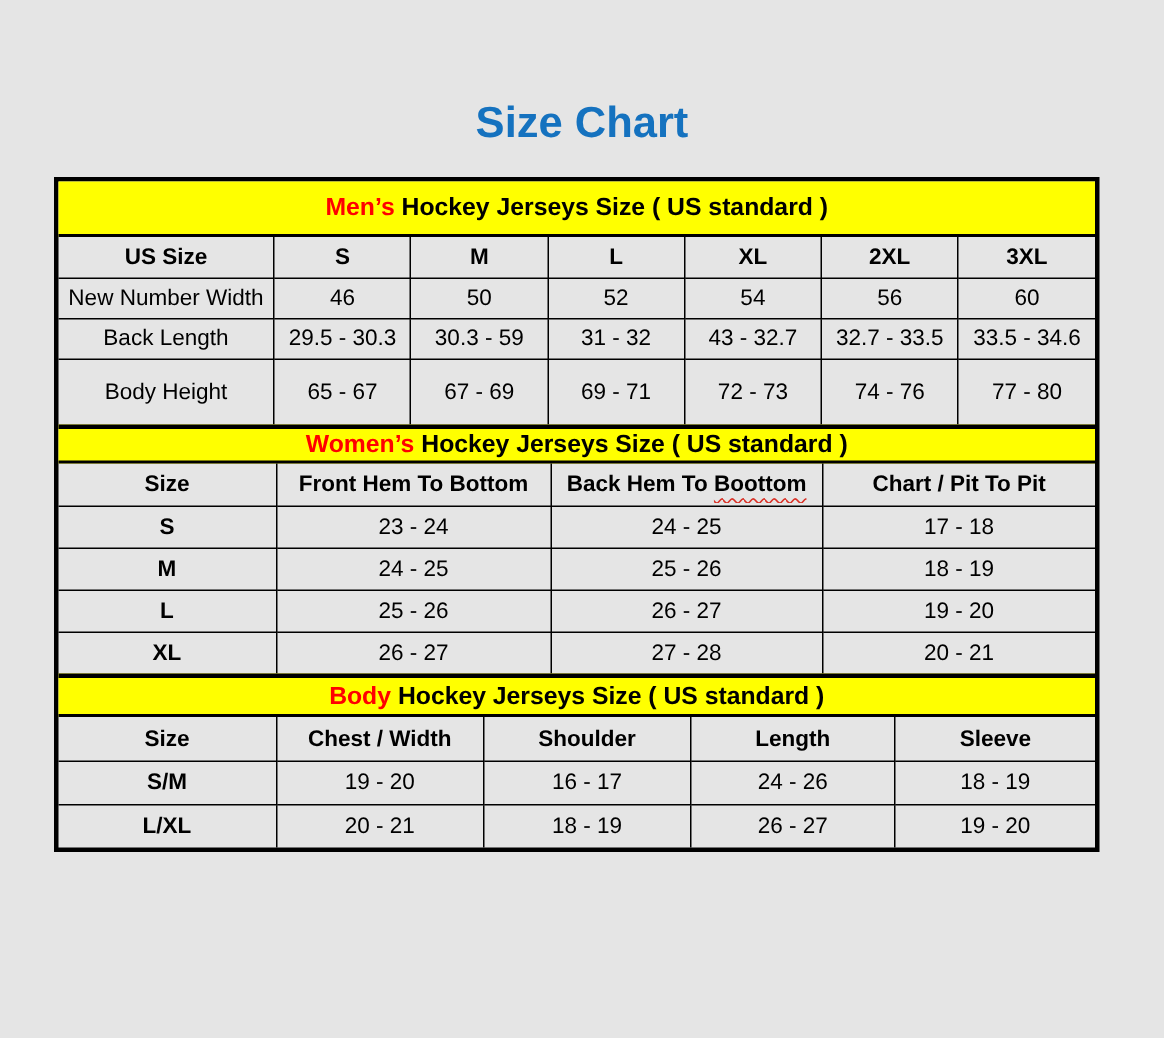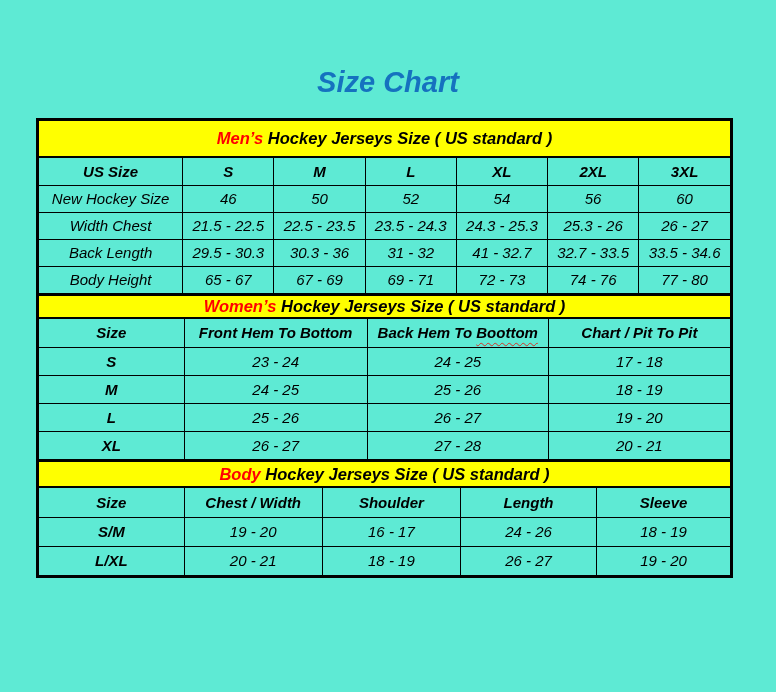--- a/index.html
+++ b/index.html
@@ -1,24 +1,23 @@
 <!DOCTYPE html>
 <html><head>
 <meta charset="utf-8">
 <style>
   * { box-sizing: border-box; }
   html, body { margin: 0; padding: 0; background: #ffffff; }
   .page {
     position: relative;
     width: 776px;
     height: 692px;
-    background: #5eead4;
+    background: #e5e5e5;
     font-family: "Liberation Sans", sans-serif;
     overflow: hidden;
-    font-style: italic;
   }
   .title {
     margin: 0;
     padding-top: 66px;
     text-align: center;
     font-size: 29px;
     font-weight: bold;
     color: #1572BF;
     letter-spacing: 0px;
   }
@@ -92,53 +91,44 @@
               <th style="height:27px">S</th>
               <th style="height:27px">M</th>
               <th style="height:27px">L</th>
               <th style="height:27px">XL</th>
               <th style="height:27px">2XL</th>
               <th style="height:27px">3XL</th>
             </tr>
           </thead>
           <tbody>
             <tr>
-              <td class="row-label" style="height:27px">New Hockey Size</td>
+              <td class="row-label" style="height:27px">New Number Width</td>
               <td style="height:27px">46</td>
               <td style="height:27px">50</td>
               <td style="height:27px">52</td>
               <td style="height:27px">54</td>
               <td style="height:27px">56</td>
               <td style="height:27px">60</td>
             </tr>
             <tr>
-              <td class="row-label" style="height:27px">Width Chest</td>
-              <td style="height:27px">21.5 - 22.5</td>
-              <td style="height:27px">22.5 - 23.5</td>
-              <td style="height:27px">23.5 - 24.3</td>
-              <td style="height:27px">24.3 - 25.3</td>
-              <td style="height:27px">25.3 - 26</td>
-              <td style="height:27px">26 - 27</td>
-            </tr>
-            <tr>
               <td class="row-label" style="height:27px">Back Length</td>
               <td style="height:27px">29.5 - 30.3</td>
-              <td style="height:27px">30.3 - 36</td>
+              <td style="height:27px">30.3 - 59</td>
               <td style="height:27px">31 - 32</td>
-              <td style="height:27px">41 - 32.7</td>
+              <td style="height:27px">43 - 32.7</td>
               <td style="height:27px">32.7 - 33.5</td>
               <td style="height:27px">33.5 - 34.6</td>
             </tr>
             <tr>
               <td class="row-label" style="height:27px">Body Height</td>
               <td style="height:27px">65 - 67</td>
               <td style="height:14px">67 - 69</td>
               <td style="height:27px">69 - 71</td>
               <td style="height:27px">72 - 73</td>
-              <td style="height:27px">74 - 76</td>
+              <td style="height:44px">74 - 76</td>
               <td style="height:27px">77 - 80</td>
             </tr>
           </tbody>
         </table>
       </section>
       <section class="section bold-labels">
         <div class="banner" style="height:26px"><span class="hl">Women’s</span><span> Hockey Jerseys Size ( US standard )</span></div>
         <table class="sizes-table">
           <colgroup>
             <col style="width:21%">

